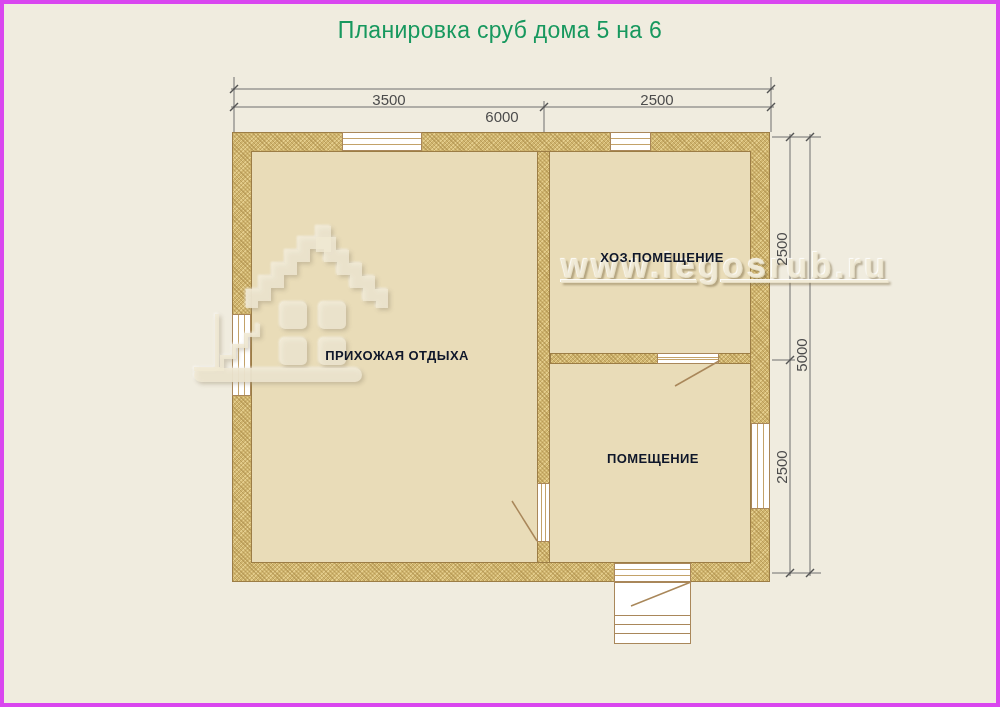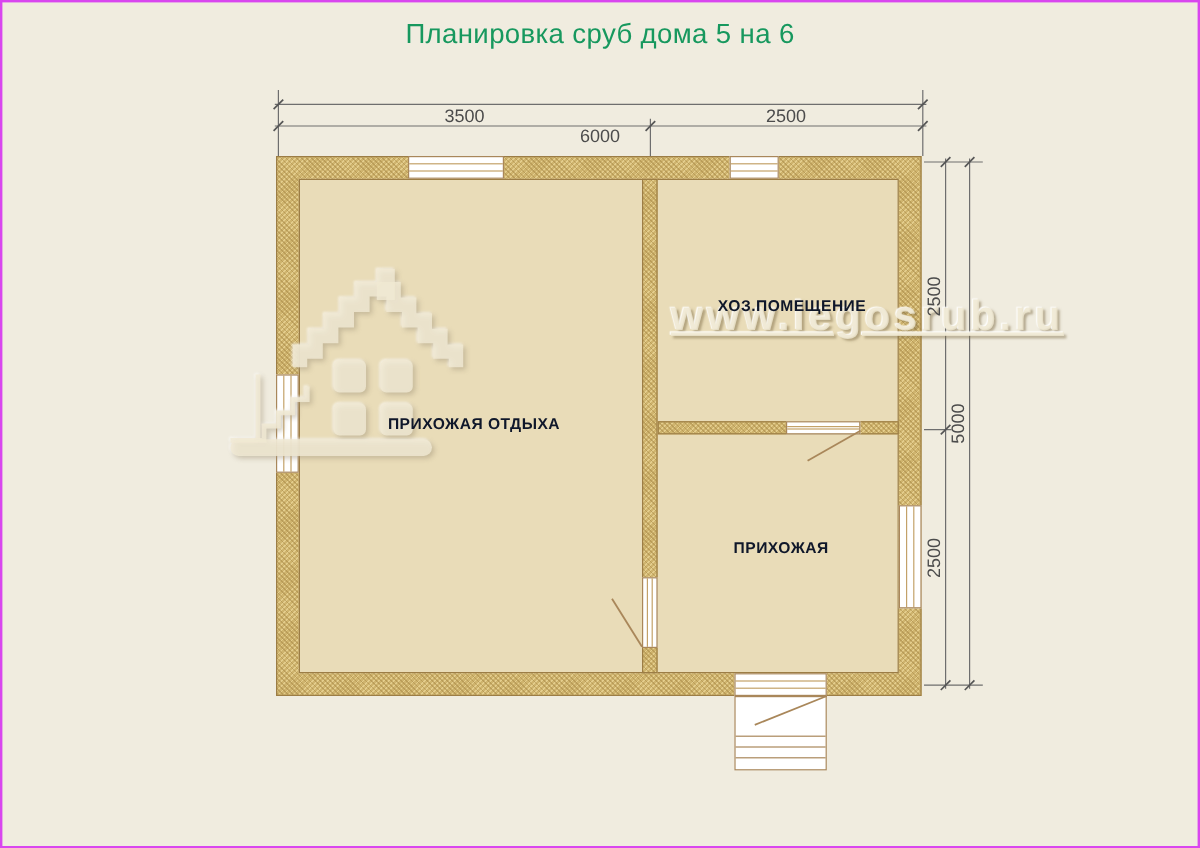--- a/index.html
+++ b/index.html
@@ -1,18 +1,18 @@
 <!DOCTYPE html>
 <html><head>
 <meta charset="utf-8">
 <style>
   html,body{margin:0;padding:0;background:#ddd;}
   .stage{
     position:relative;width:1000px;height:707px;box-sizing:border-box;
-    background:#f0ecdf;border:2px solid #d946ef;overflow:hidden;
+    background:#f0ecdf;border:4px solid #d946ef;overflow:hidden;
     font-family:"Liberation Sans",sans-serif;
   }
   .title{
     position:absolute;top:13px;left:0;width:100%;text-align:center;
     font-size:23px;color:#17985e;letter-spacing:0.3px;
   }
   
   .wall{
     background-color:#cfb46e;
     background-image:
@@ -139,21 +139,21 @@
     </g>
     <g stroke="rgba(240,233,211,0.82)" fill="none">
       <path d="M151,17 h-13 v13 h-13 v13 h-13 v13 h-13 v13 h-13 v13" stroke-width="12"></path>
       <path d="M151,17 h13 v13 h13 v13 h13 v13 h13 v13 h13 v13" stroke-width="12"></path>
       <path d="M92,98 v11 h-12 v11 h-12 v11 h-12 v12 h-28" stroke-width="4"></path>
     </g>
   </svg>
 
   <div class="room-label" style="left:393px;top:351px;">ПРИХОЖАЯ ОТДЫХА</div>
   <div class="room-label" style="left:658px;top:253px;">ХОЗ.ПОМЕЩЕНИЕ</div>
-  <div class="room-label" style="left:649px;top:454px;">ПРИХОЖАЯ</div>
+  <div class="room-label" style="left:649px;top:454px;">ПОМЕЩЕНИЕ</div>
 
   <div class="dim-label" style="left:498px;top:76px;margin-top:36px;">6000</div>
   <div class="dim-label" style="left:385px;top:95px;text-align:center;">3500</div>
   <div class="dim-label" style="left:653px;top:95px;">2500</div>
   <div class="dim-label rot" style="left:777px;top:245px;">2500</div>
   <div class="dim-label rot" style="left:797px;top:351px;">5000</div>
   <div class="dim-label rot" style="left:777px;top:463px;">2500</div>
 
 </div>
 

